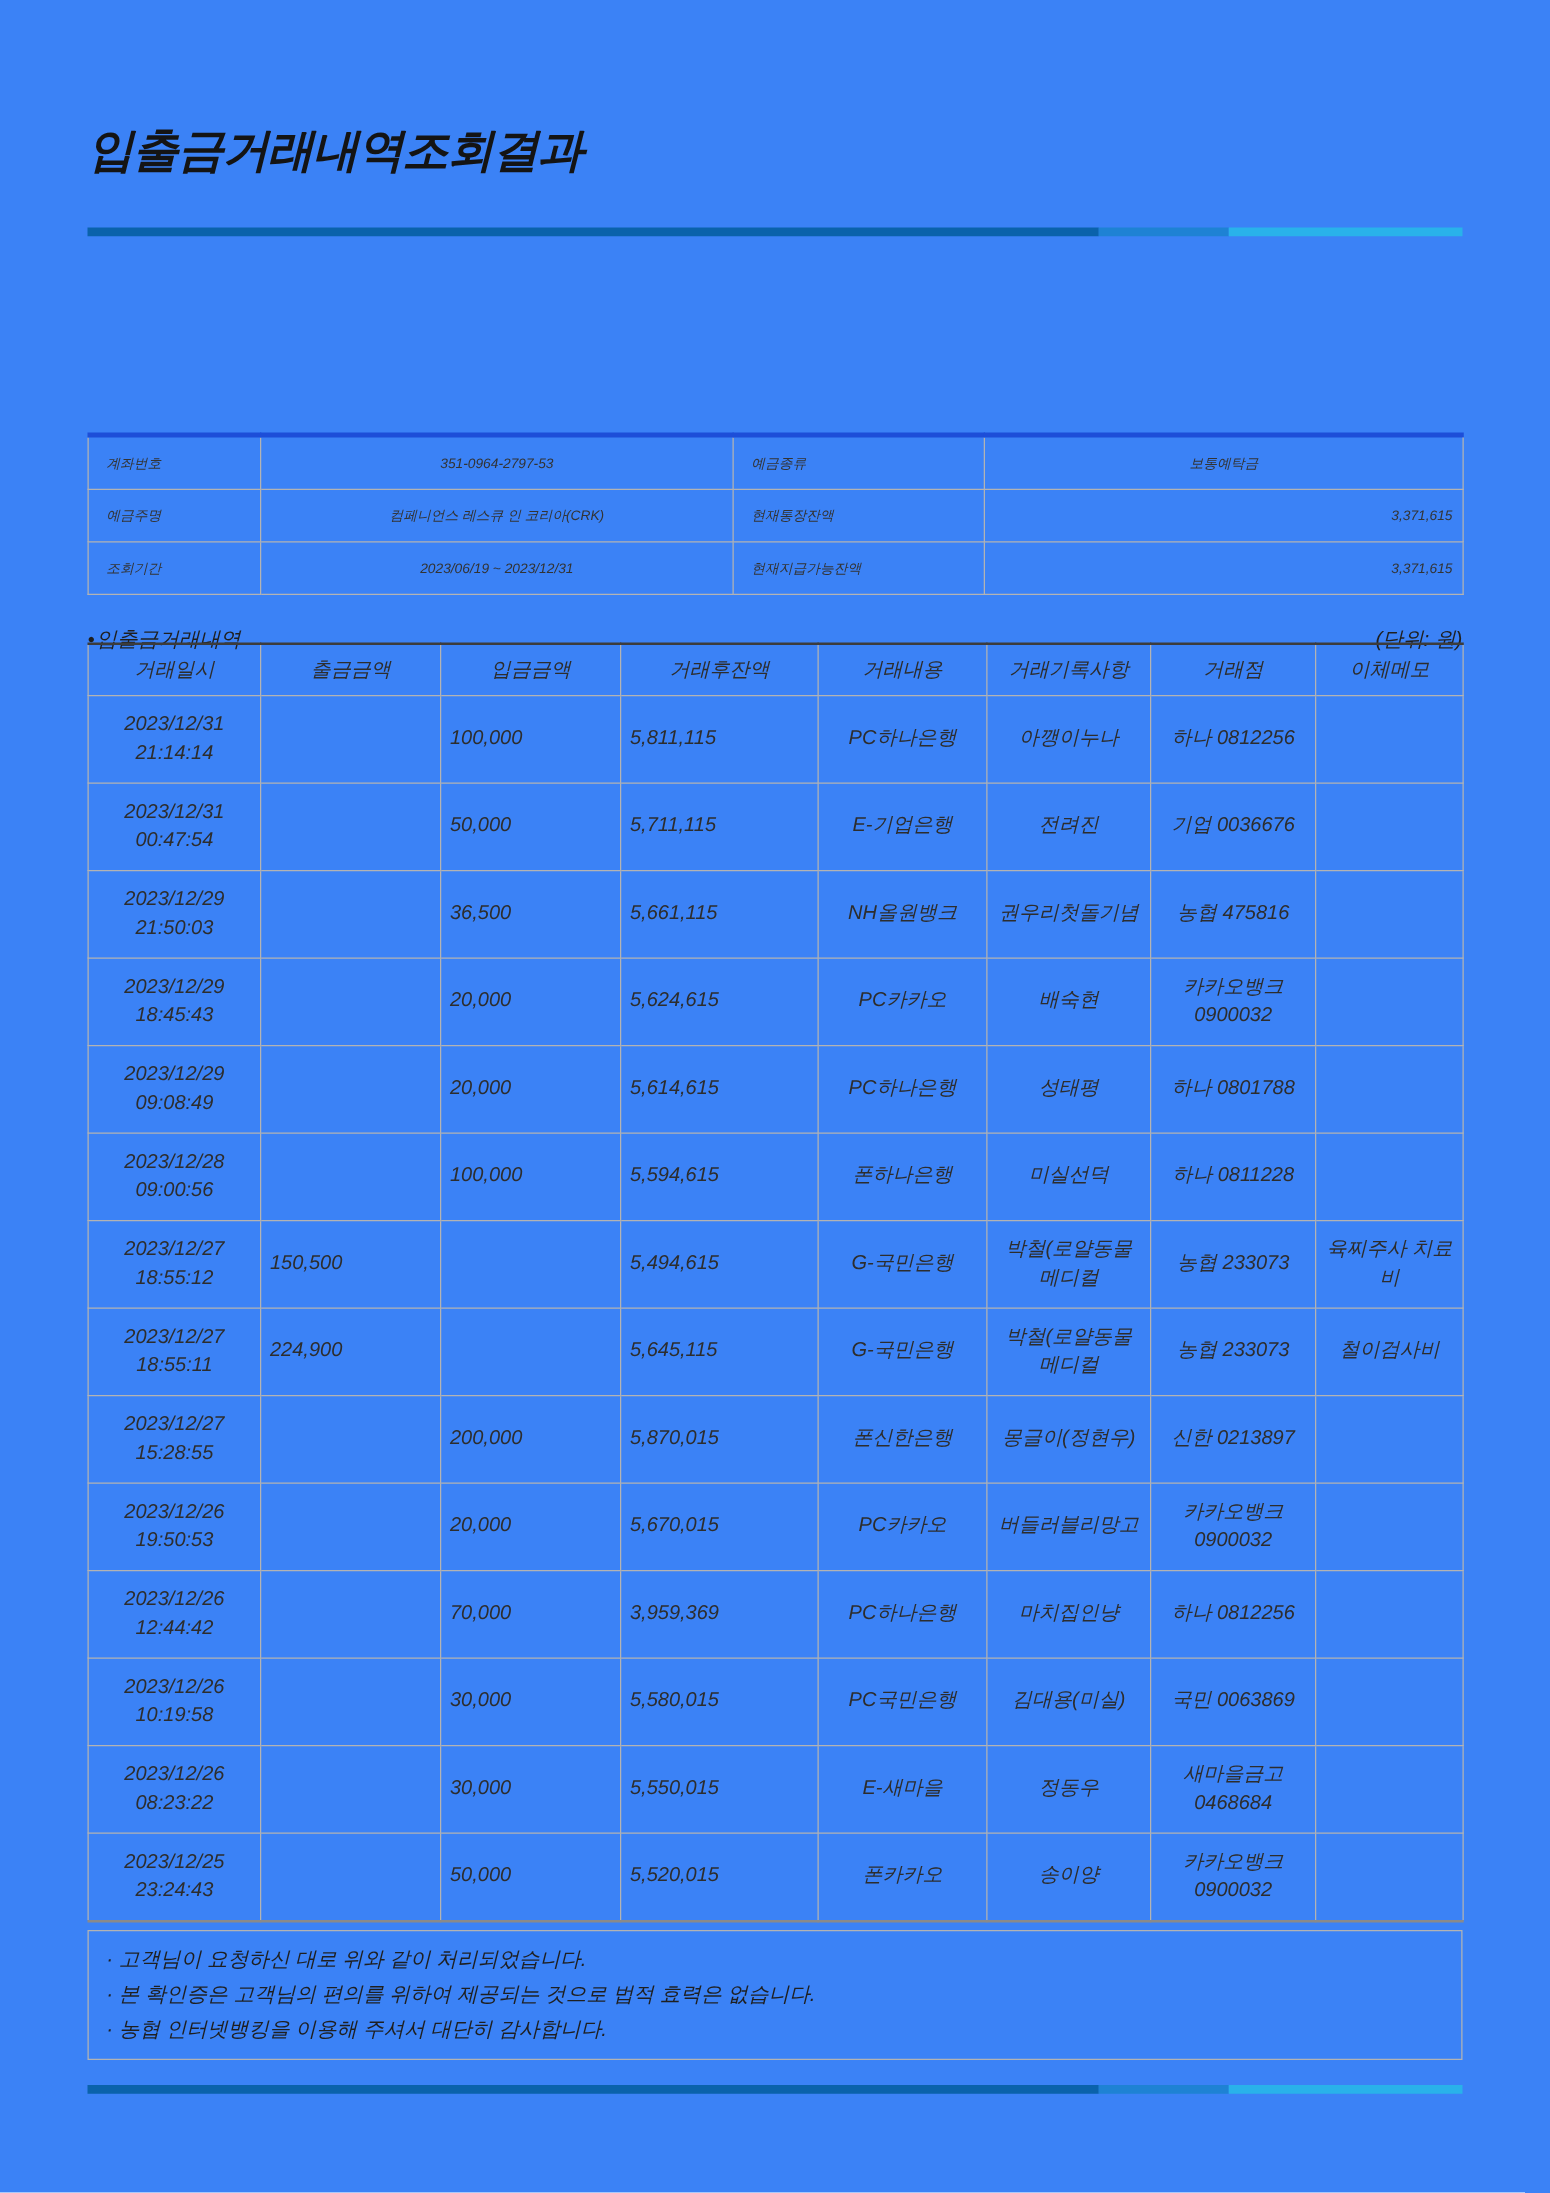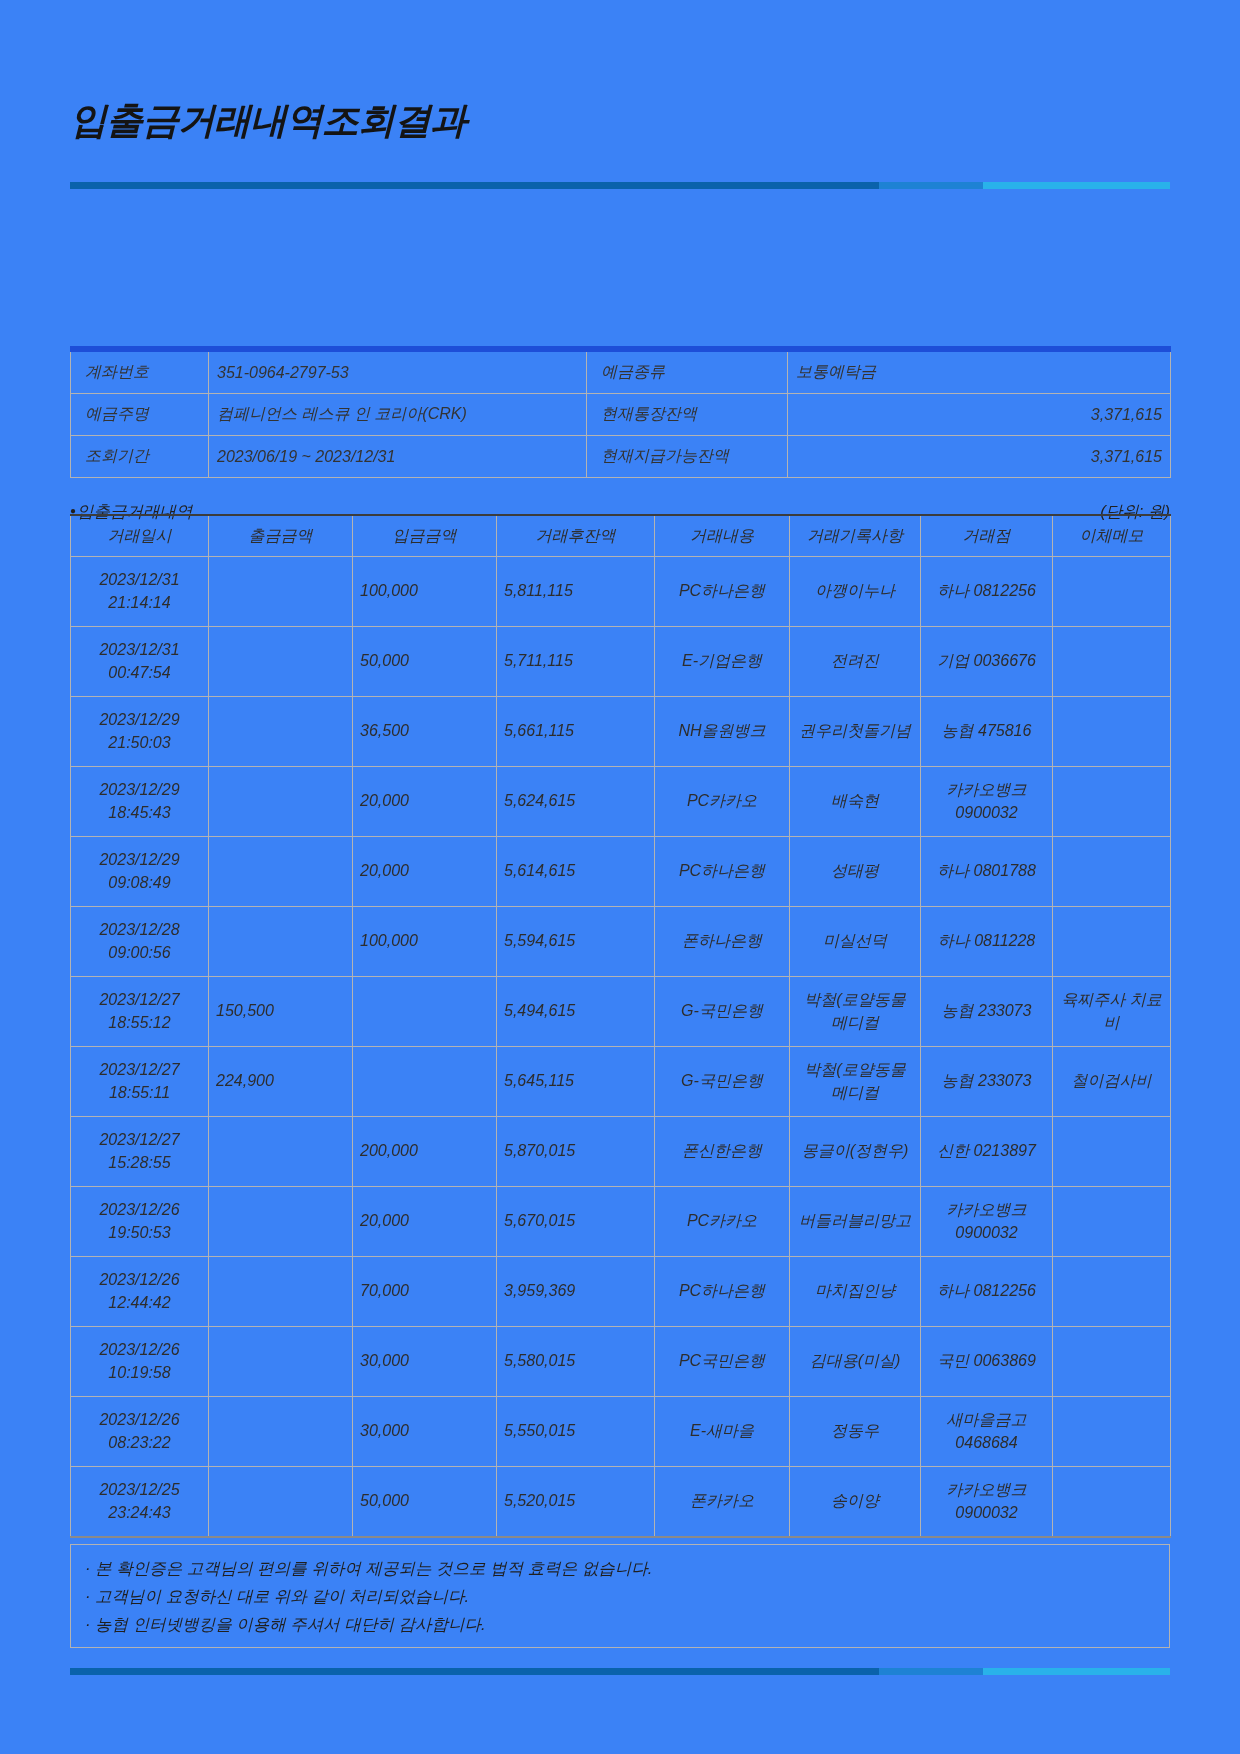--- a/index.html
+++ b/index.html
@@ -30,28 +30,28 @@
   .current-time {
     position:absolute; top:316px; left:70px; width:1100px;
     text-align:right; font-size:16px; color:#222222;
   }
 
   table { border-collapse:collapse; table-layout:fixed; }
   td, th { border:1px solid #b3b3b3; overflow:hidden; }
 
   .account-table {
     position:absolute; top:346px; left:70px; width:1100px;
-    border-top:6px solid #1d4ed8;
-    font-size:16px;
+    border-top:4px solid #1d4ed8;
+    font-size:11px;
   }
   .account-table th, .account-table td { height:39px; }
   .account-table th {
     text-align:left; font-weight:normal; padding-left:14px; color:#333;
   }
-  .account-table td { padding:0 8px; }
+  .account-table td { text-align:center; padding:0 8px; }
   .account-table td.num { text-align:right; }
   .account-table col.ac1 { width:138px; }
   .account-table col.ac2 { width:378px; }
   .account-table col.ac3 { width:201px; }
   .account-table col.ac4 { width:383px; }
 
   .section-row {
     position:absolute; top:501px; left:70px; width:1100px;
     display:flex; justify-content:space-between; align-items:flex-end;
     font-size:16.5px; color:#1f1f1f;
@@ -357,22 +357,22 @@
     <td class="bal num">5,520,015</td>
     <td class="tp">폰카카오</td>
     <td class="rec">송이양</td>
     <td class="br">카카오뱅크 0900032</td>
     <td class="memo"></td>
   </tr>
 </tbody>
   </table>
 
   <div class="footer-box">
+      <p>· 고객님이 요청하신 대로 위와 같이 처리되었습니다.</p>
       <p>· 본 확인증은 고객님의 편의를 위하여 제공되는 것으로 법적 효력은 없습니다.</p>
-      <p>· 고객님이 요청하신 대로 위와 같이 처리되었습니다.</p>
       <p>· 농협 인터넷뱅킹을 이용해 주셔서 대단히 감사합니다.</p>
     </div>
 
   <div class="divider divider-bottom">
     <div class="seg1"></div>
     <div class="seg2"></div>
     <div class="seg3"></div>
   </div>
 
 </div>

